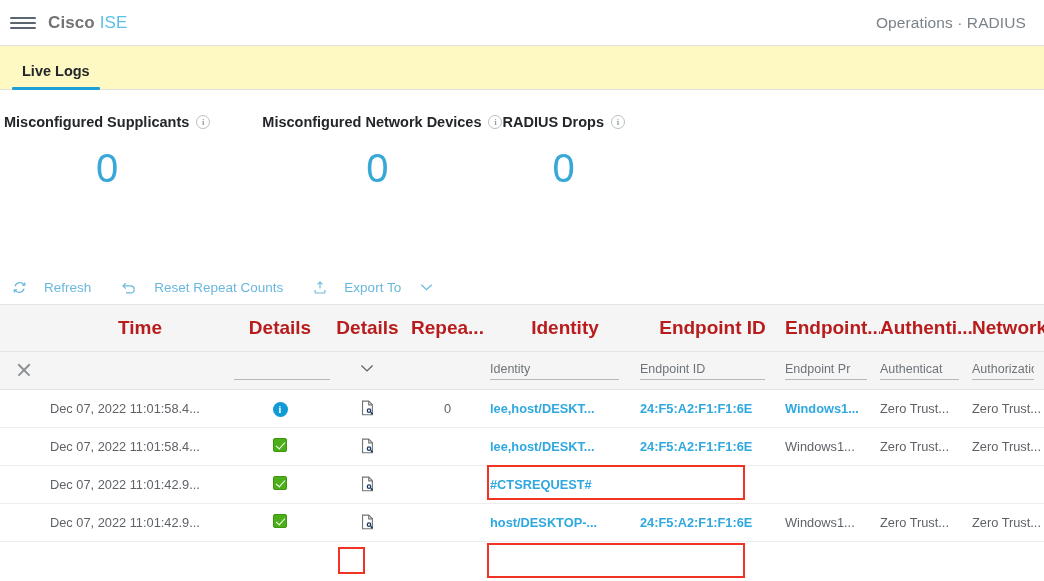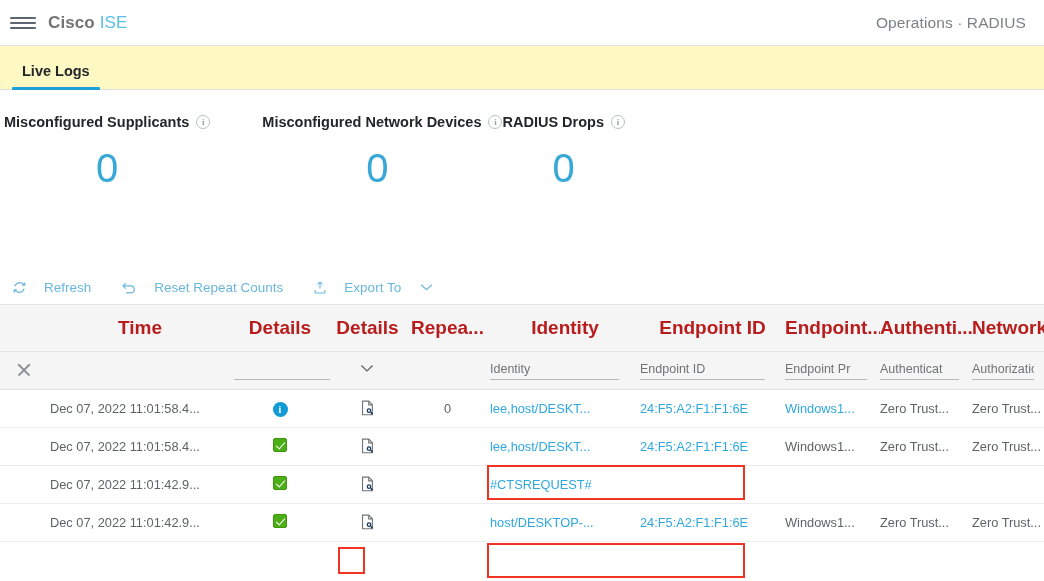--- a/index.html
+++ b/index.html
@@ -171,21 +171,21 @@
     color:#5f6368;
     padding:0;
     height:38px;
     border-bottom:1px solid #ededed;
     white-space:nowrap;
     overflow:hidden;
     vertical-align:middle;
     margin-top:36px;
   }
   td .cell { padding:0 4px 0 0; }
-  .link { color:#2fa8e0; }
+  .link { color:#2fa8e0;font-weight:bold; }
   .center { text-align:center; }
 
   
   .st-info {
     width:15px; height:15px; border-radius:50%;
     background:#109bd6;
     color:#fff; font-size:10px; font-weight:700;
     line-height:15px; text-align:center;
     display:inline-block;
     font-family:"Liberation Serif", serif;

